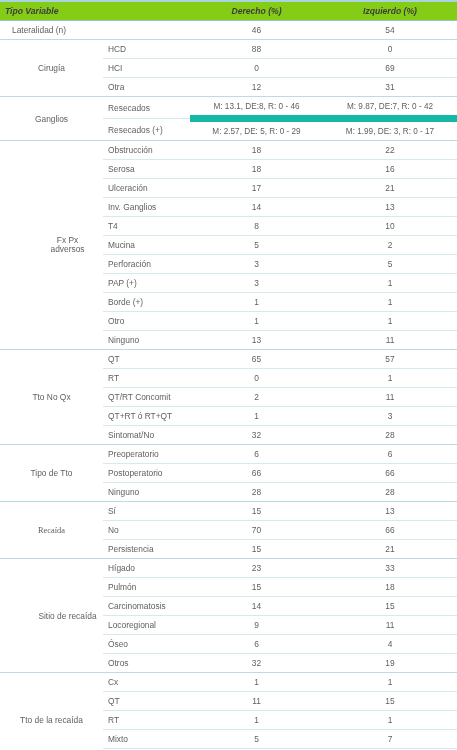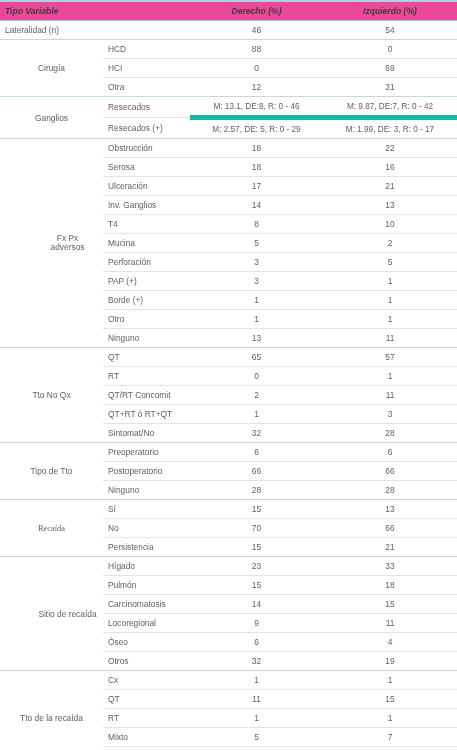--- a/index.html
+++ b/index.html
@@ -39,21 +39,21 @@
   thead th {
     font-weight: bold;
     font-style: italic;
     color: #3d3d3d;
     font-size: 8.6px;
     padding: 0;
     height: 18px;
     vertical-align: middle;
     border-top: 2px solid #a8d4dd;
     border-bottom: 1.4px solid #8fc6d2;
-    background: #ec4899;
+    background: #84cc16;
   }
   th.h-group {
     text-align: left;
     padding-left: 5px;
   }
   th.h-var { text-align: left; }
   th.h-num { text-align: center; }
 
   
   tbody td {
@@ -77,39 +77,39 @@
     border-bottom: 1px solid #d7e8ee;
   }
 
   td.num {
     text-align: center;
     border-bottom: 1px solid #d7e8ee;
   }
 
   td.stat {
     text-align: center;
-    border-bottom: 5px solid #14b8a6;
+    border-bottom: 7px solid #14b8a6;
     font-size: 8.2px;
     white-space: nowrap;
   }
 
   
   tr.group-end > td {
     border-bottom: 1.2px solid #bcdbe4;
   }
 
   
   tr.table-end > td {
     border-bottom: 2px solid #a8d4dd;
   }
 
   
   td.full-label {
     text-align: left;
-    padding-left: 5px;
+    padding-left: 12px;
     border-bottom: 1.2px solid #bcdbe4;
     margin-top: 20px;
   }
 
   .grp-line {
     display: block;
     line-height: 1.12;
     padding-left: 32px;
   }
 </style>

